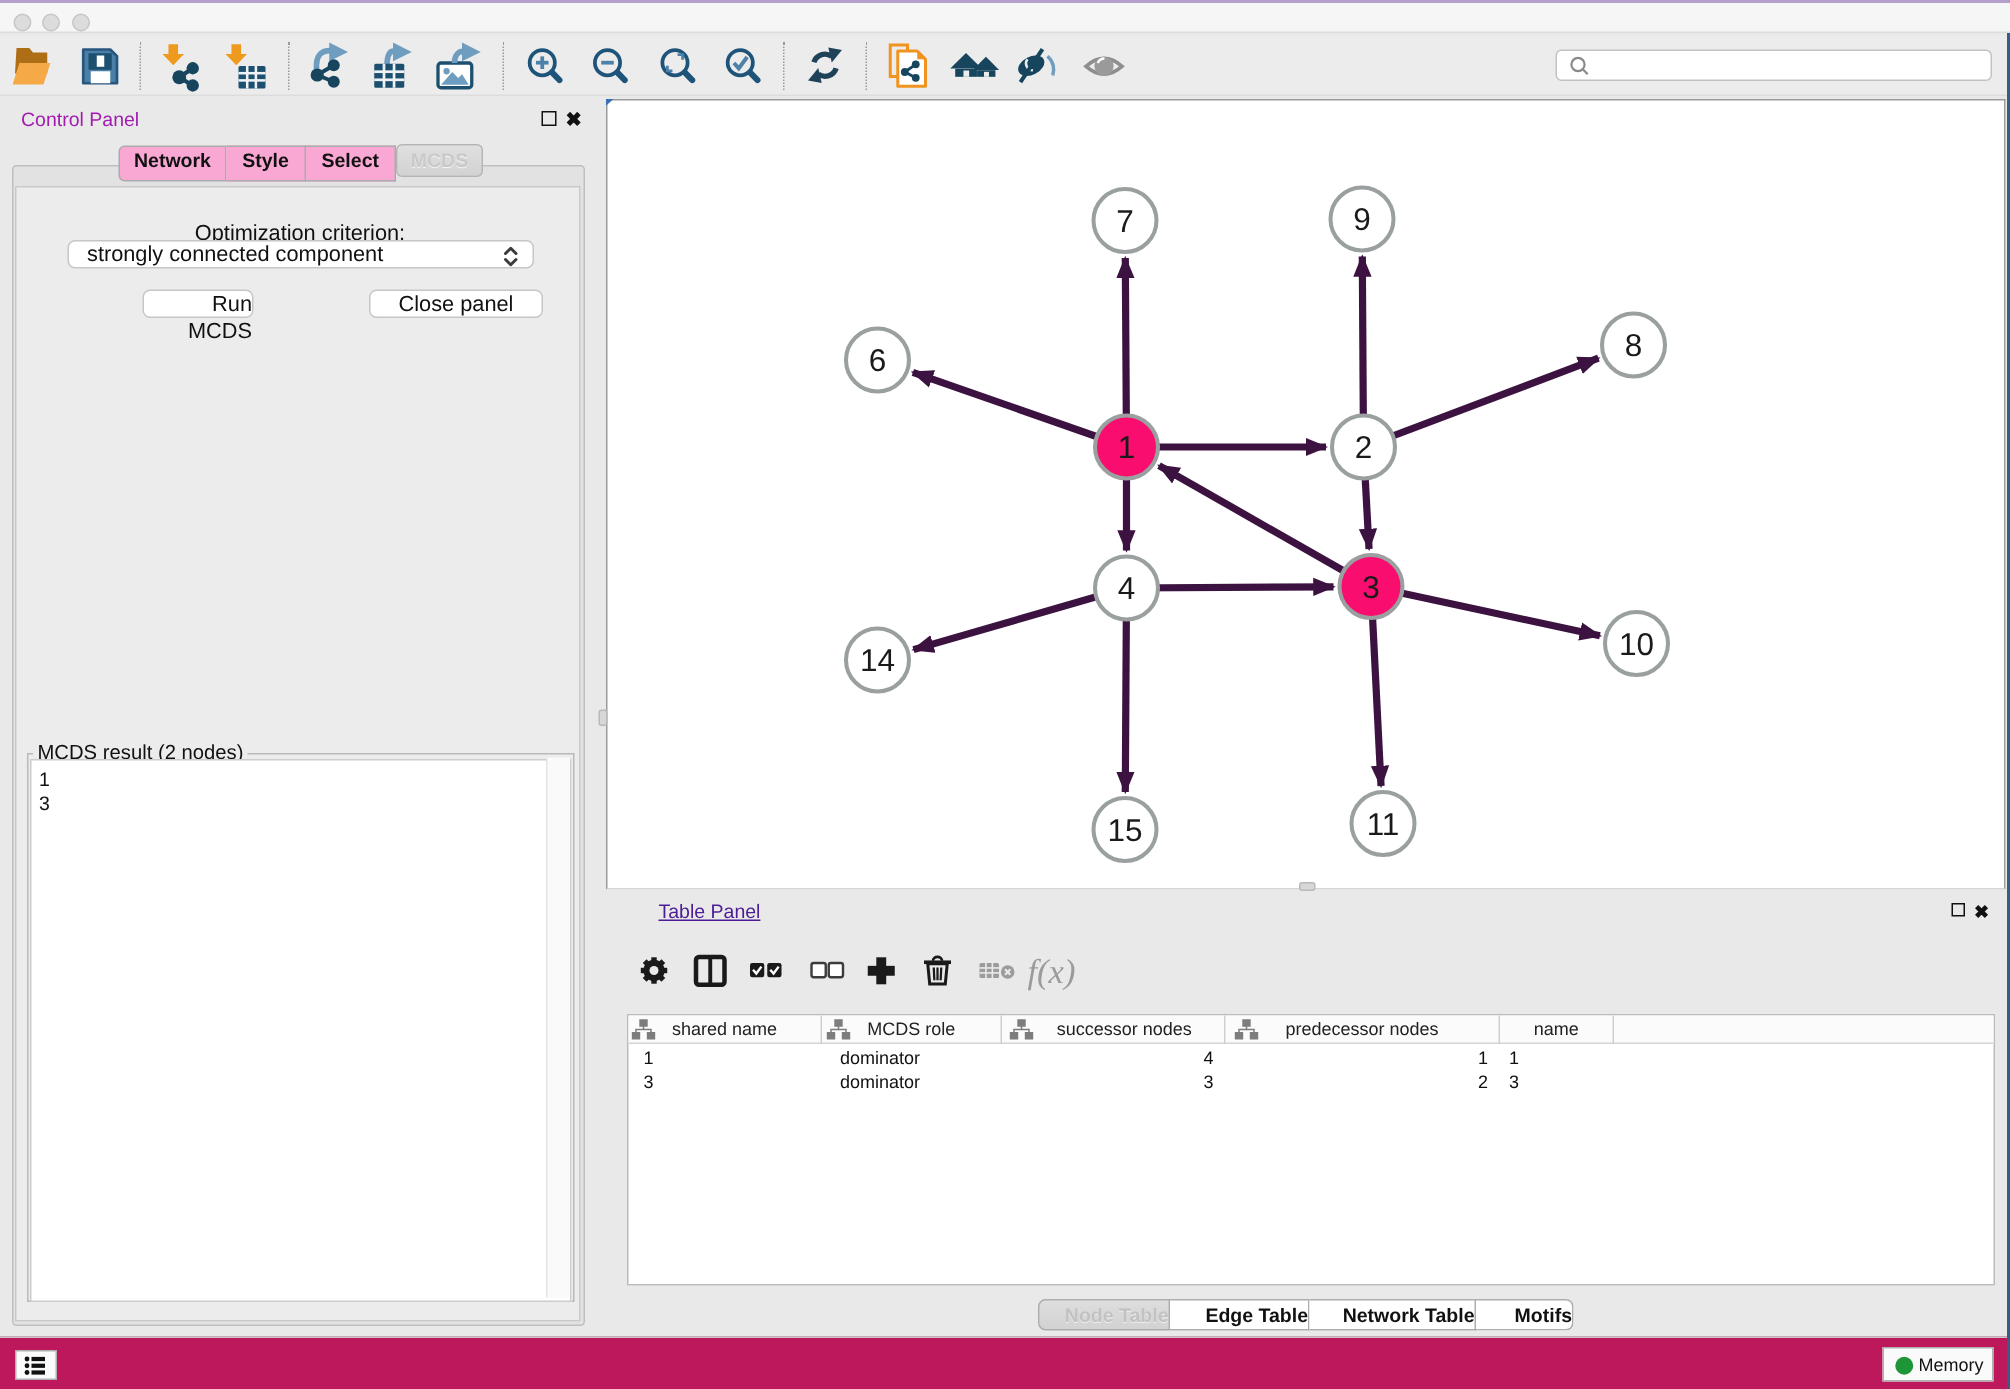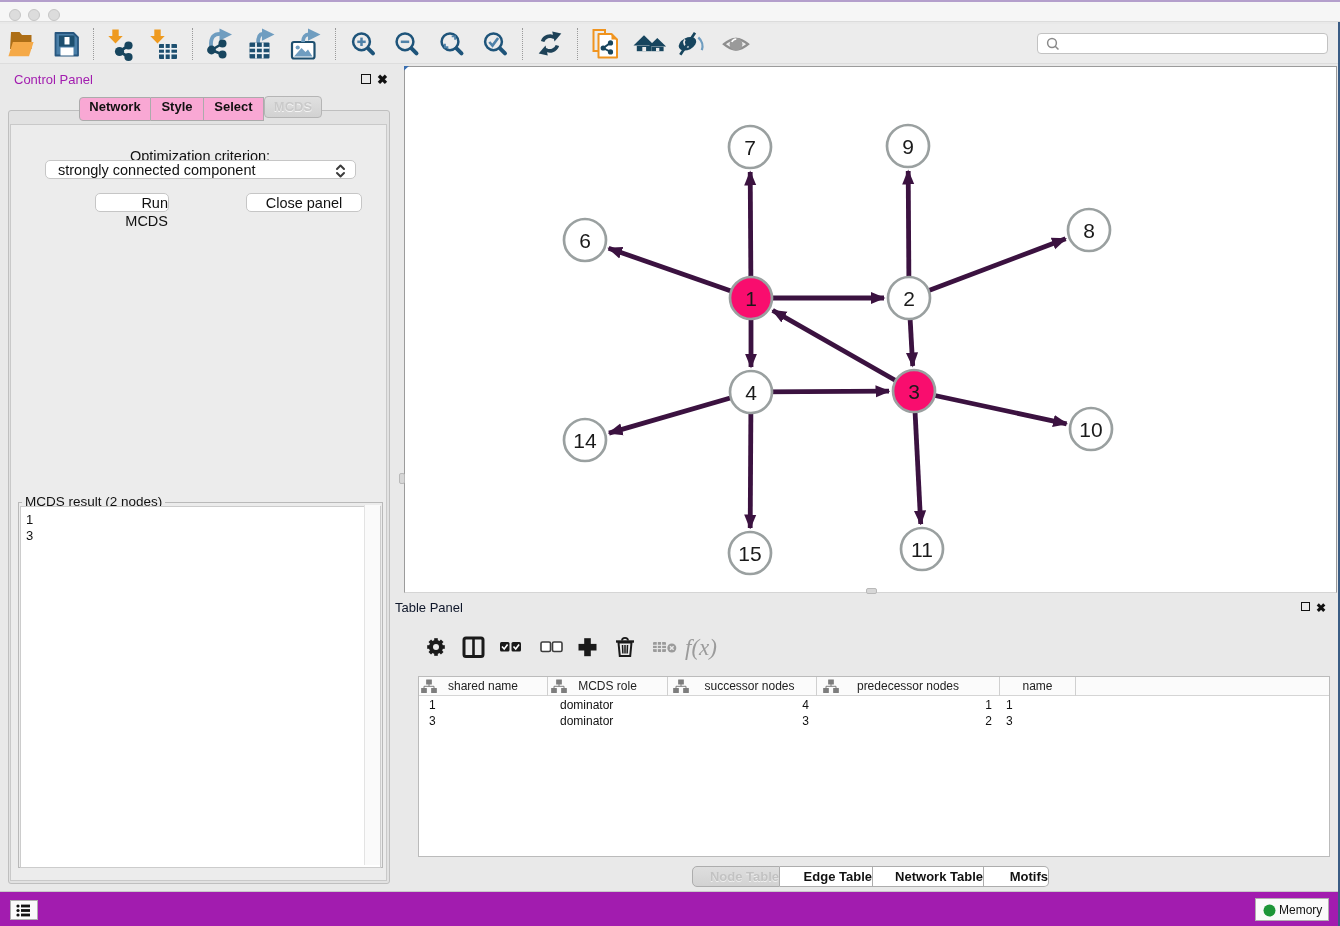--- a/index.html
+++ b/index.html
@@ -32,32 +32,32 @@
 #fieldlegend { left:22px; top:494px; background:#ececec; padding:0 3px; font-size:13.5px; color:#111; }
 #resultarea { left:20px; top:506px; width:361px; height:362px; background:#fff; border:1px solid #cccccc; font-size:13px; color:#111; padding:5px 0 0 5px; line-height:16px; }
 #resultscroll { left:364px; top:505px; width:16px; height:360px; background:#fafafa; border-left:1px solid #e3e3e3; }
 
 
 #netwin { left:404px; top:66px; width:933px; height:527px; background:#fff; border:1px solid #9b9b9b; border-bottom-color:#d5d5d5; }
 #nw-titlebar { left:0; top:0; width:100%; height:22px; background:linear-gradient(#f8f8f8,#dedede); border-bottom:1px solid #b0b0b0; }
 #nw-title { position:absolute; top:4px; left:0; width:100%; text-align:center; font-size:13px; font-weight:bold; color:#1a1a1a; }
 
 
-#tp-title { left:395px; top:600px; font-size:13px; color:#0f172a; }
+#tp-title { left:439px; top:600px; font-size:13px; color:#4c1d95;text-decoration:underline; }
 #tp-toolbar { left:418px; top:628px; width:912px; height:40px; background:#e9e9e9; }
 #tp-table { left:418px; top:676px; width:912px; height:181px; background:#fff; border:1px solid #bbbbbb; }
 #tp-header { position:absolute; left:0; top:0; width:100%; height:19px; background:#fbfbfb; border-bottom:1px solid #d5d5d5; font-size:12px; color:#222; }
 .hcol { position:absolute; top:0; height:19px; border-right:1px solid #d0d0d0; text-align:center; line-height:19px; }
 .trow { position:absolute; font-size:12px; color:#111; height:16px; line-height:16px; }
 .cell { position:absolute; }
 #tp-tabs { left:692px; top:866px; height:21px; }
 .tptab { position:absolute; top:0; height:21px; background:#fff; border:1px solid #adadad; font-size:13px; font-weight:600; color:#111; text-align:right; line-height:19px; }
 
 
-#statusbar { left:0; top:891px; width:1340px; height:35px; background:#a21caf; border-top:1px solid #c9c9c9; }
+#statusbar { left:0; top:891px; width:1340px; height:35px; background:#be185d; border-top:1px solid #c9c9c9; }
 #memorybtn { position:absolute; left:1255px; top:6px; width:74px; height:23px; background:#fafafa; border:1px solid #b0b0b0; font-size:12px; color:#111; }
 #listbtn { position:absolute; left:10px; top:8px; width:28px; height:20px; background:#fbfbfb; border:1px solid #b0b0b0; }
 #rightedge { left:1338px; top:22px; width:2px; height:904px; background:#3a5c84; }
 </style>
 </head>
 <body>
 
 <div id="titlebar" class="abs">
   <div class="tl" style="left:9px;"></div>
   <div class="tl" style="left:28px;"></div>

